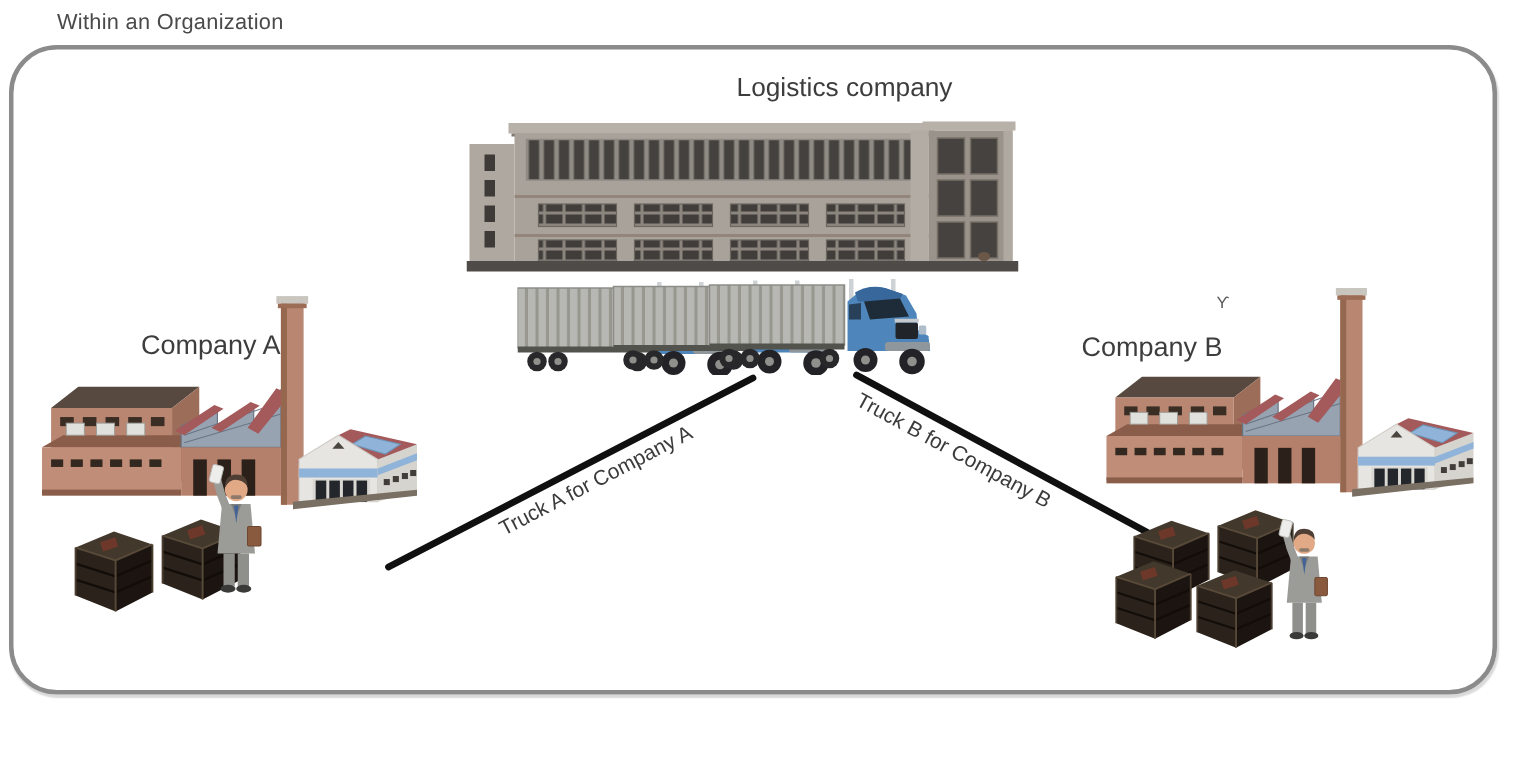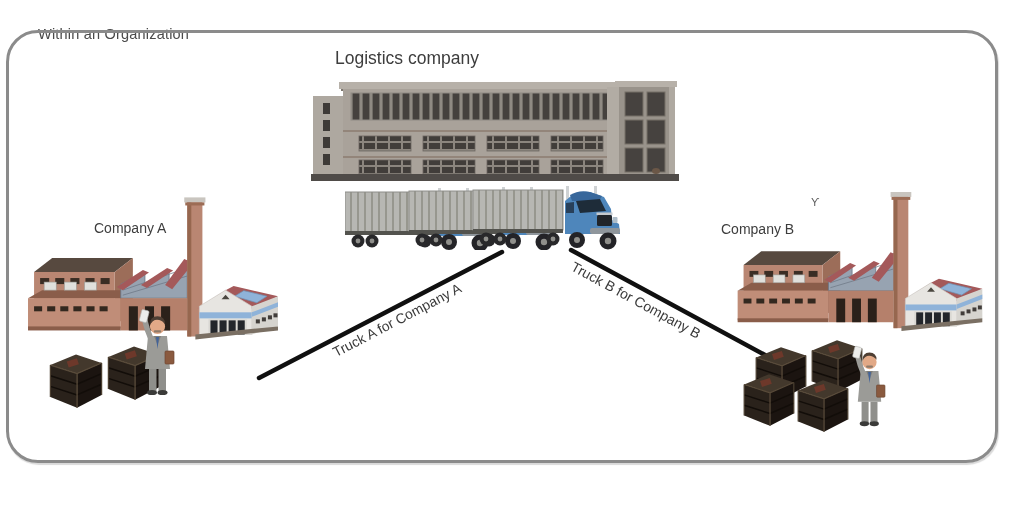--- a/index.html
+++ b/index.html
@@ -1,24 +1,24 @@
 <!DOCTYPE html>
 <html style="--text: #3f3f3f; --frame-border: #8b8b8b; --line: #101010; --truck-cab: #4e86bb; --trailer: #b7b7b3; --building-wall: #a9a29a; --factory-brick: #b98672; --factory-roof: #a4595a; --solar-panel: #8fb3d9; --crate: #2a221b;"><head>
 <meta charset="utf-8">
 <style>
   html,body{margin:0;padding:0;background:#fff;}
   .canvas{position:relative;width:1024px;height:516px;background:#fff;overflow:hidden;
           font-family:"Liberation Sans",sans-serif;color:var(--text,#3f3f3f);}
   .abs{position:absolute;}
-  .title{position:absolute;left:38px;top:7px;font-size:14.5px;color:#4a4a4a;letter-spacing:.2px;margin-top:19px;}
+  .title{position:absolute;left:38px;top:7px;font-size:14.5px;color:#4a4a4a;letter-spacing:.2px;}
   .frame{position:absolute;left:6px;top:30px;width:986px;height:427px;border:3px solid var(--frame-border,#8b8b8b);
          border-radius:32px;box-shadow:1px 2px 1px rgba(0,0,0,.15);}
-  .logistics-label{position:absolute;left:335px;top:48px;width:300px;text-align:left;
+  .logistics-label{position:absolute;left:335px;top:48px;width:300px;text-align:right;
                    font-size:17.5px;color:#3d3d3d;}
-  .company-label{position:absolute;font-size:14px;color:#3d3d3d;}
+  .company-label{position:absolute;font-size:18px;color:#3d3d3d;}
   .mark{position:absolute;left:811px;top:196px;font-size:11px;color:#5a5a5a;}
   .conn-label{position:absolute;font-size:14px;color:#3b3b3b;white-space:nowrap;
               transform-origin:center center;}
   .conn-a{left:397px;top:320px;transform:translate(-50%,-50%) rotate(-27.5deg);}
   .conn-b{left:636px;top:300px;transform:translate(-50%,-50%) rotate(28.5deg);}
   svg{display:block;}
 </style>
 </head>
 <body>
 

